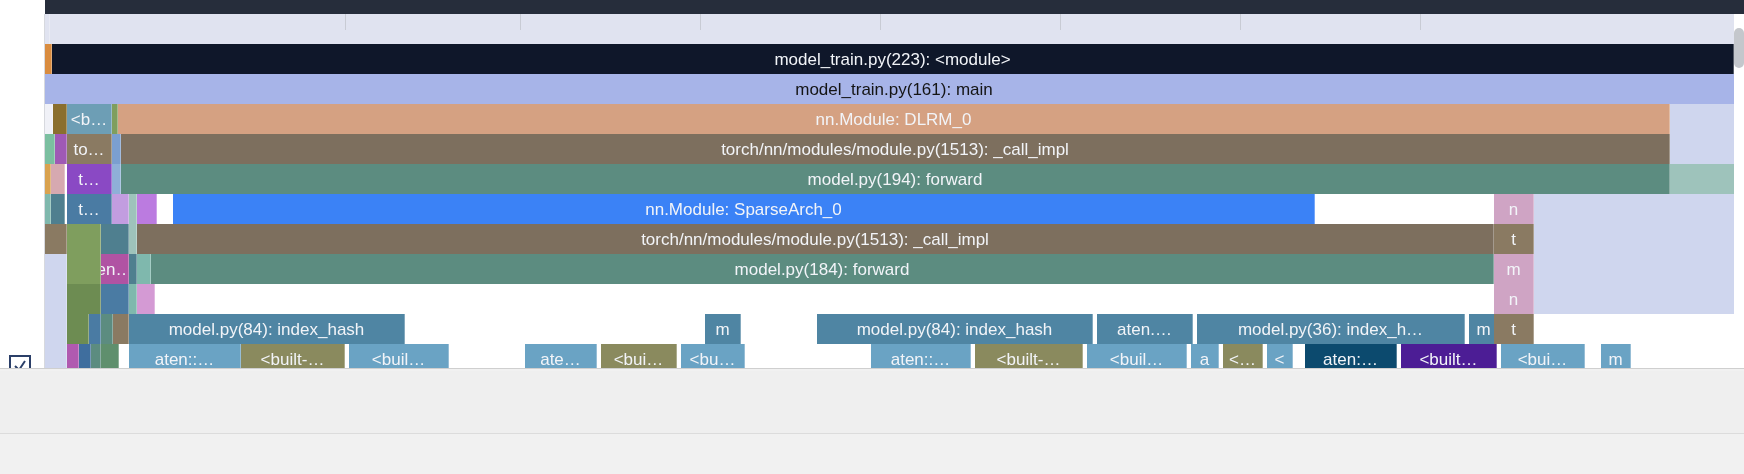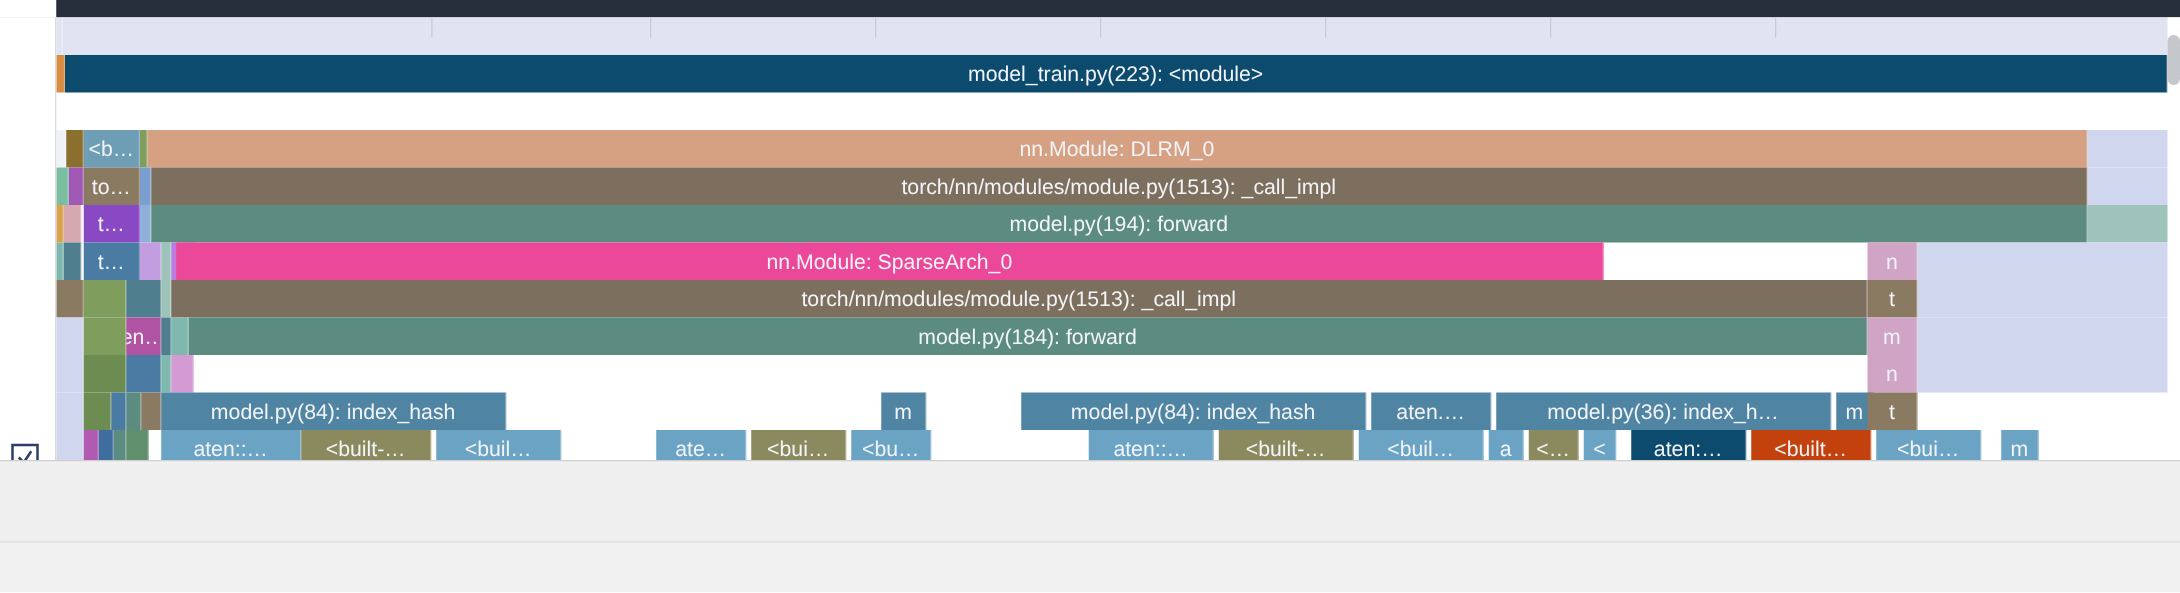--- a/index.html
+++ b/index.html
@@ -51,24 +51,29 @@
     <div class="topbar-left"></div>
   </div>
 
   <div class="flame" id="flame-viewport">
       <div class="rowband" style="top: 0px; height: 30px;">
         <div class="frame sliver" style="left: 0px; width: 5px; background: rgb(224, 227, 240);"></div>
         <div class="frame sliver" style="left: 5px; width: 1694px; background: rgb(224, 227, 240);"></div>
       </div>
       <div class="rowband" style="top: 30px; height: 30px;">
         <div class="frame sliver" style="left: 0px; width: 7px; background: rgb(217, 140, 63);"></div>
-        <div class="frame" style="left: 7px; width: 1682px; background: #0c4a6e;">
+        <div class="frame" style="left: 7px; width: 1682px; background: #0f172a;">
           <span>model_train.py(223): &lt;module&gt;</span>
         </div>
         <div class="frame sliver" style="left: 1689px; width: 10px; background: rgb(217, 140, 63);"></div>
+      </div>
+      <div class="rowband" style="top: 60px; height: 30px;">
+        <div class="frame dark" style="left: 0px; width: 1699px; background: rgb(167, 180, 232);">
+          <span>model_train.py(161): main</span>
+        </div>
       </div>
       <div class="rowband" style="top: 90px; height: 30px;">
         <div class="frame sliver" style="left: 0px; width: 8px; background: rgb(240, 241, 247);"></div>
         <div class="frame sliver" style="left: 8px; width: 14px; background: rgb(138, 111, 46);"></div>
         <div class="frame" style="left: 22px; width: 45px; background: rgb(109, 158, 181);">
           <span>&lt;b…</span>
         </div>
         <div class="frame sliver" style="left: 67px; width: 6px; background: rgb(127, 158, 94);"></div>
         <div class="frame" style="left: 73px; width: 1552px; background: rgb(213, 161, 130);">
           <span>nn.Module: DLRM_0</span>
@@ -101,21 +106,21 @@
       </div>
       <div class="rowband" style="top: 180px; height: 30px;">
         <div class="frame sliver" style="left: 0px; width: 6px; background: rgb(127, 184, 173);"></div>
         <div class="frame sliver" style="left: 6px; width: 14px; background: rgb(79, 127, 143);"></div>
         <div class="frame" style="left: 22px; width: 45px; background: rgb(74, 123, 163);">
           <span>t…</span>
         </div>
         <div class="frame sliver" style="left: 67px; width: 17px; background: rgb(194, 157, 224);"></div>
         <div class="frame sliver" style="left: 84px; width: 8px; background: rgb(158, 195, 187);"></div>
         <div class="frame sliver" style="left: 92px; width: 20px; background: rgb(187, 123, 224);"></div>
-        <div class="frame" style="left: 96px; width: 1142px; background: #ec4899;">
+        <div class="frame" style="left: 128px; width: 1142px; background: #3b82f6;">
           <span>nn.Module: SparseArch_0</span>
         </div>
         <div class="frame" style="left: 1449px; width: 40px; background: rgb(207, 164, 196);">
           <span>n</span>
         </div>
         <div class="frame sliver" style="left: 1489px; width: 210px; background: rgb(207, 214, 238);"></div>
       </div>
       <div class="rowband" style="top: 210px; height: 30px;">
         <div class="frame sliver" style="left: 0px; width: 22px; background: rgb(138, 122, 98);"></div>
         <div class="frame sliver" style="left: 22px; width: 34px; background: rgb(127, 158, 94);"></div>
@@ -222,21 +227,21 @@
         </div>
         <div class="frame" style="left: 1178px; width: 40px; background: rgb(138, 138, 94);">
           <span>&lt;…</span>
         </div>
         <div class="frame" style="left: 1222px; width: 26px; background: rgb(106, 163, 196);">
           <span>&lt;</span>
         </div>
         <div class="frame" style="left: 1260px; width: 92px; background: #0c4a6e;">
           <span>aten:…</span>
         </div>
-        <div class="frame" style="left: 1356px; width: 96px; background: #c2410c;">
+        <div class="frame" style="left: 1356px; width: 96px; background: #4c1d95;">
           <span>&lt;built…</span>
         </div>
         <div class="frame" style="left: 1456px; width: 84px; background: rgb(106, 163, 196);">
           <span>&lt;bui…</span>
         </div>
         <div class="frame" style="left: 1556px; width: 30px; background: rgb(106, 163, 196);">
           <span>m</span>
         </div>
       </div>
       <div class="tick" style="left: 345px; top: 0px; height: 16px;"></div>

